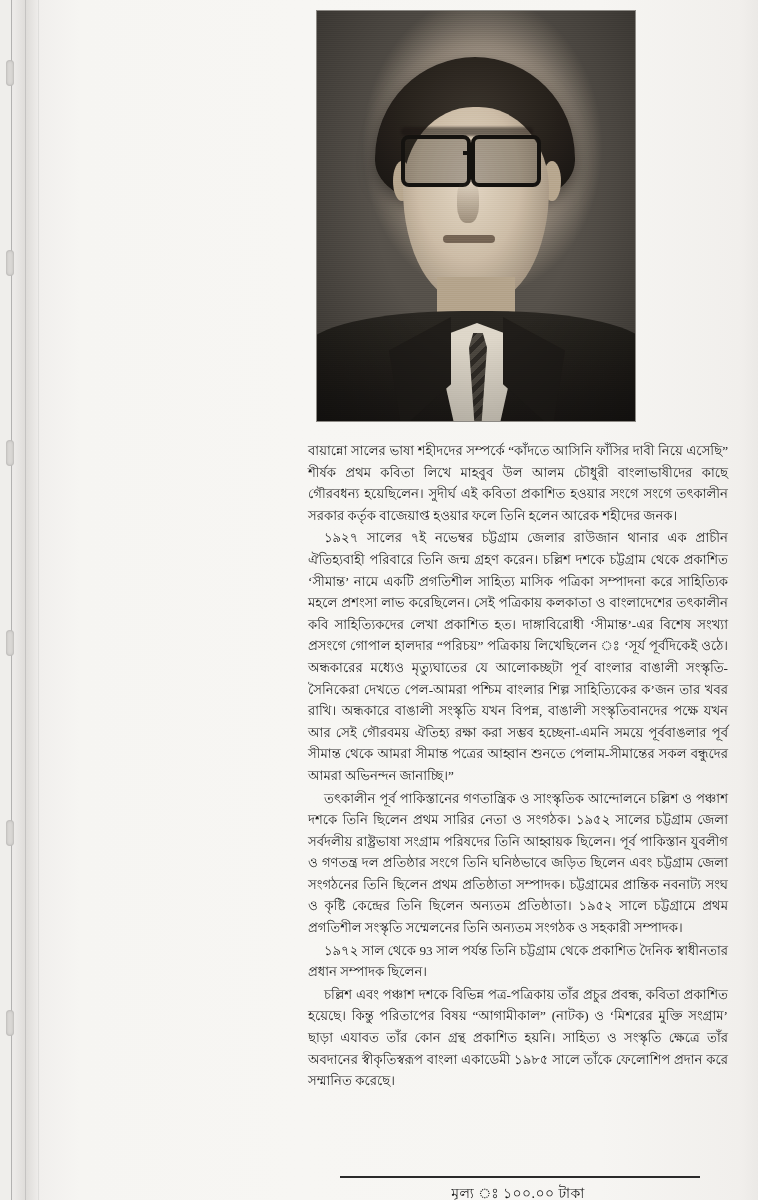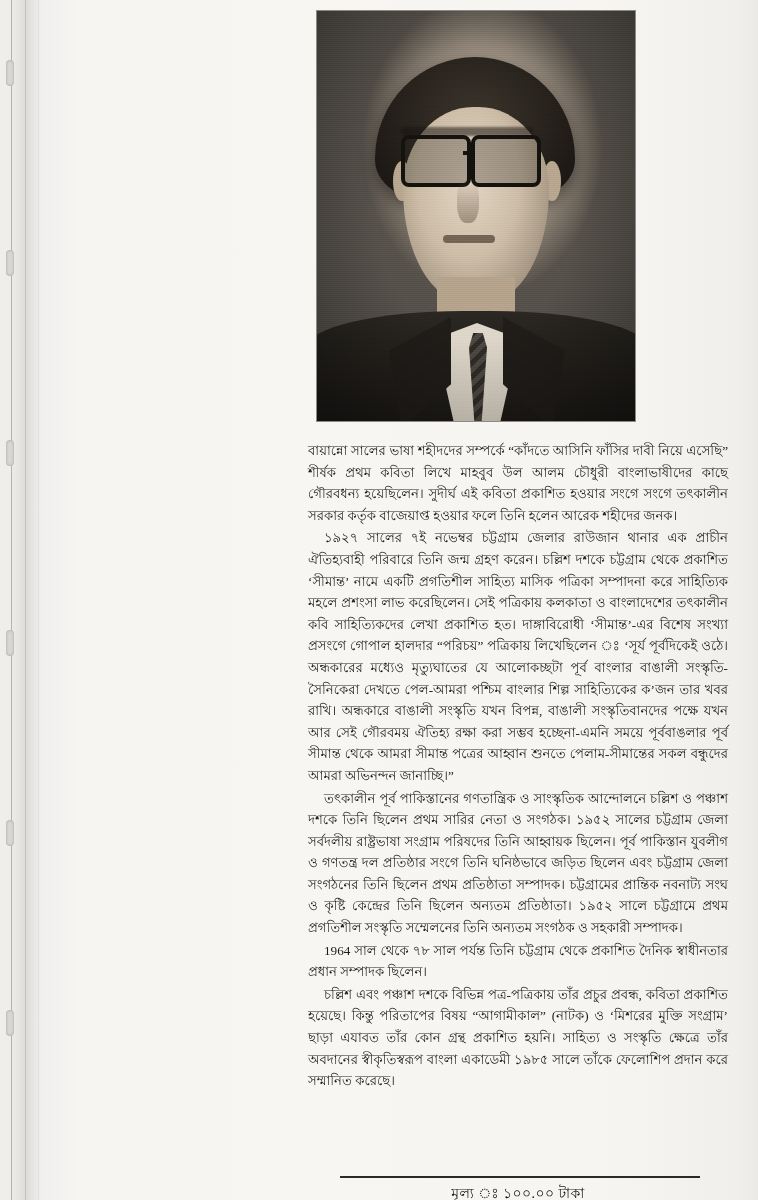--- a/index.html
+++ b/index.html
@@ -303,21 +303,21 @@
         <div class="ph-tie"></div>
         <div class="ph-grain"></div>
         <div class="ph-vig"></div>
       </div>
     </div>
 
     <div class="body-text">
       <p class="para first">বায়ান্নো সালের ভাষা শহীদদের সম্পর্কে “কাঁদতে আসিনি ফাঁসির দাবী নিয়ে এসেছি” শীর্ষক প্রথম কবিতা লিখে মাহবুব উল আলম চৌধুরী বাংলাভাষীদের কাছে গৌরবধন্য হয়েছিলেন। সুদীর্ঘ এই কবিতা প্রকাশিত হওয়ার সংগে সংগে তৎকালীন সরকার কর্তৃক বাজেয়াপ্ত হওয়ার ফলে তিনি হলেন আরেক শহীদের জনক।</p>
       <p class="para">১৯২৭ সালের ৭ই নভেম্বর চট্টগ্রাম জেলার রাউজান থানার এক প্রাচীন ঐতিহ্যবাহী পরিবারে তিনি জন্ম গ্রহণ করেন। চল্লিশ দশকে চট্টগ্রাম থেকে প্রকাশিত ‘সীমান্ত’ নামে একটি প্রগতিশীল সাহিত্য মাসিক পত্রিকা সম্পাদনা করে সাহিত্যিক মহলে প্রশংসা লাভ করেছিলেন। সেই পত্রিকায় কলকাতা ও বাংলাদেশের তৎকালীন কবি সাহিত্যিকদের লেখা প্রকাশিত হত। দাঙ্গাবিরোধী ‘সীমান্ত’-এর বিশেষ সংখ্যা প্রসংগে গোপাল হালদার “পরিচয়” পত্রিকায় লিখেছিলেন ঃ ‘সূর্য পূর্বদিকেই ওঠে। অন্ধকারের মধ্যেও মৃত্যুঘাতের যে আলোকচ্ছটা পূর্ব বাংলার বাঙালী সংস্কৃতি-সৈনিকেরা দেখতে পেল-আমরা পশ্চিম বাংলার শিল্প সাহিত্যিকের ক’জন তার খবর রাখি। অন্ধকারে বাঙালী সংস্কৃতি যখন বিপন্ন, বাঙালী সংস্কৃতিবানদের পক্ষে যখন আর সেই গৌরবময় ঐতিহ্য রক্ষা করা সম্ভব হচ্ছেনা-এমনি সময়ে পূর্ববাঙলার পূর্ব সীমান্ত থেকে আমরা সীমান্ত পত্রের আহ্বান শুনতে পেলাম-সীমান্তের সকল বন্ধুদের আমরা অভিনন্দন জানাচ্ছি।”</p>
       <p class="para">তৎকালীন পূর্ব পাকিস্তানের গণতান্ত্রিক ও সাংস্কৃতিক আন্দোলনে চল্লিশ ও পঞ্চাশ দশকে তিনি ছিলেন প্রথম সারির নেতা ও সংগঠক। ১৯৫২ সালের চট্টগ্রাম জেলা সর্বদলীয় রাষ্ট্রভাষা সংগ্রাম পরিষদের তিনি আহ্বায়ক ছিলেন। পূর্ব পাকিস্তান যুবলীগ ও গণতন্ত্র দল প্রতিষ্ঠার সংগে তিনি ঘনিষ্ঠভাবে জড়িত ছিলেন এবং চট্টগ্রাম জেলা সংগঠনের তিনি ছিলেন প্রথম প্রতিষ্ঠাতা সম্পাদক। চট্টগ্রামের প্রান্তিক নবনাট্য সংঘ ও কৃষ্টি কেন্দ্রের তিনি ছিলেন অন্যতম প্রতিষ্ঠাতা। ১৯৫২ সালে চট্টগ্রামে প্রথম প্রগতিশীল সংস্কৃতি সম্মেলনের তিনি অন্যতম সংগঠক ও সহকারী সম্পাদক।</p>
-      <p class="para">1964 সাল থেকে ৭৮ সাল পর্যন্ত তিনি চট্টগ্রাম থেকে প্রকাশিত দৈনিক স্বাধীনতার প্রধান সম্পাদক ছিলেন।</p>
+      <p class="para">১৯৭২ সাল থেকে 93 সাল পর্যন্ত তিনি চট্টগ্রাম থেকে প্রকাশিত দৈনিক স্বাধীনতার প্রধান সম্পাদক ছিলেন।</p>
       <p class="para">চল্লিশ এবং পঞ্চাশ দশকে বিভিন্ন পত্র-পত্রিকায় তাঁর প্রচুর প্রবন্ধ, কবিতা প্রকাশিত হয়েছে। কিন্তু পরিতাপের বিষয় “আগামীকাল” (নাটক) ও ‘মিশরের মুক্তি সংগ্রাম’ ছাড়া এযাবত তাঁর কোন গ্রন্থ প্রকাশিত হয়নি। সাহিত্য ও সংস্কৃতি ক্ষেত্রে তাঁর অবদানের স্বীকৃতিস্বরূপ বাংলা একাডেমী ১৯৮৫ সালে তাঁকে ফেলোশিপ প্রদান করে সম্মানিত করেছে।</p>
     </div>
 
   </div>
 
   <div class="footer-rule"></div>
   <div class="price-line">মূল্য ঃ ১০০.০০ টাকা</div>
 
   <div class="right-shadow"></div>
 </div>

